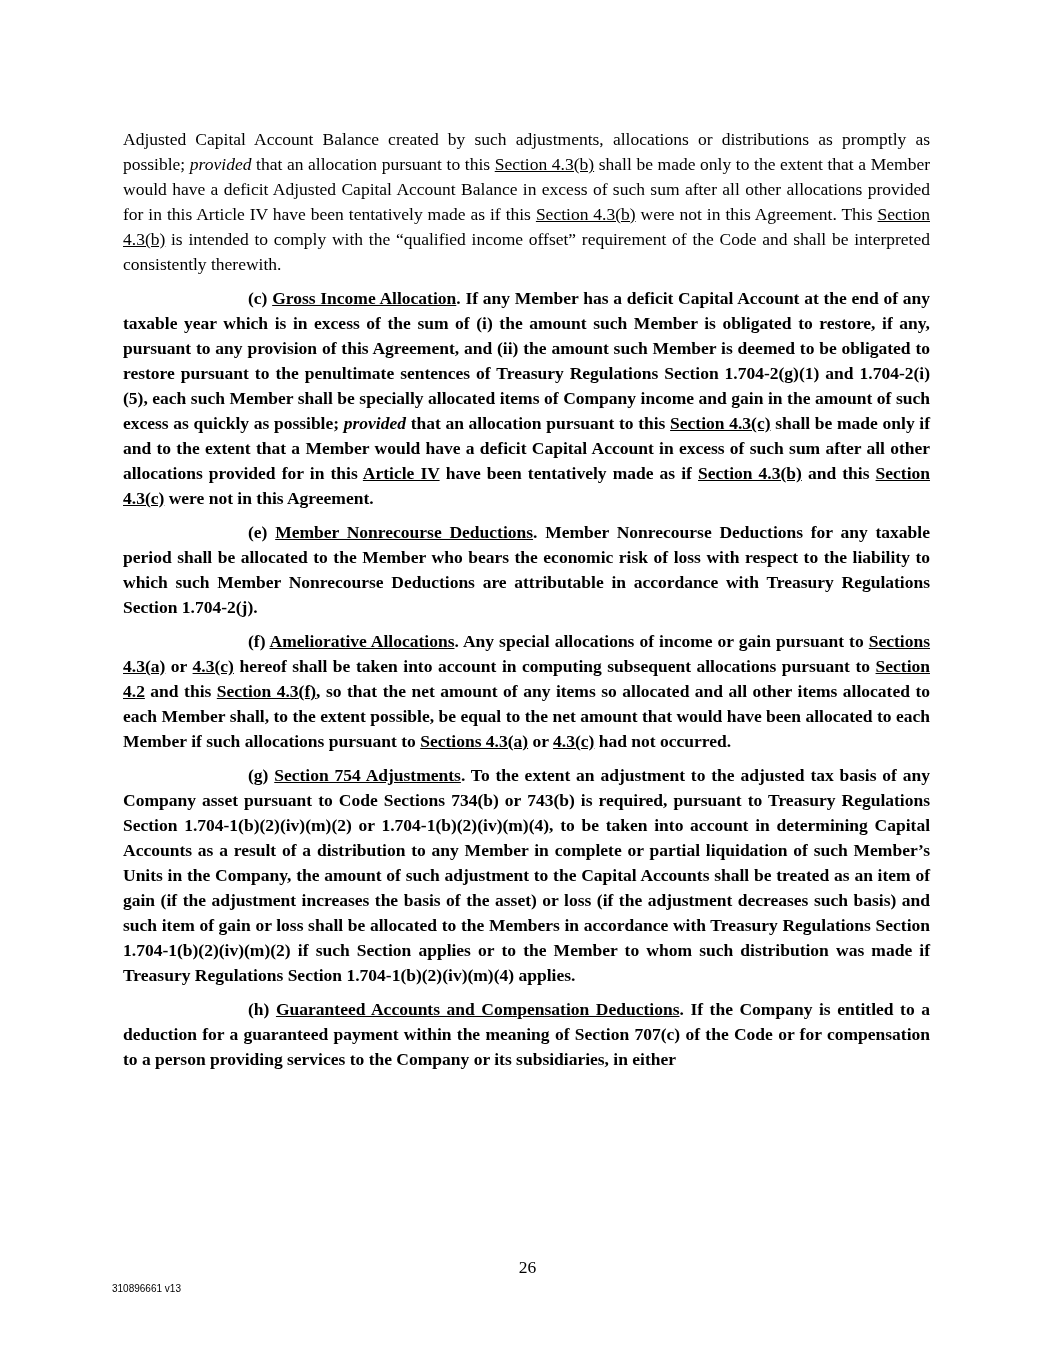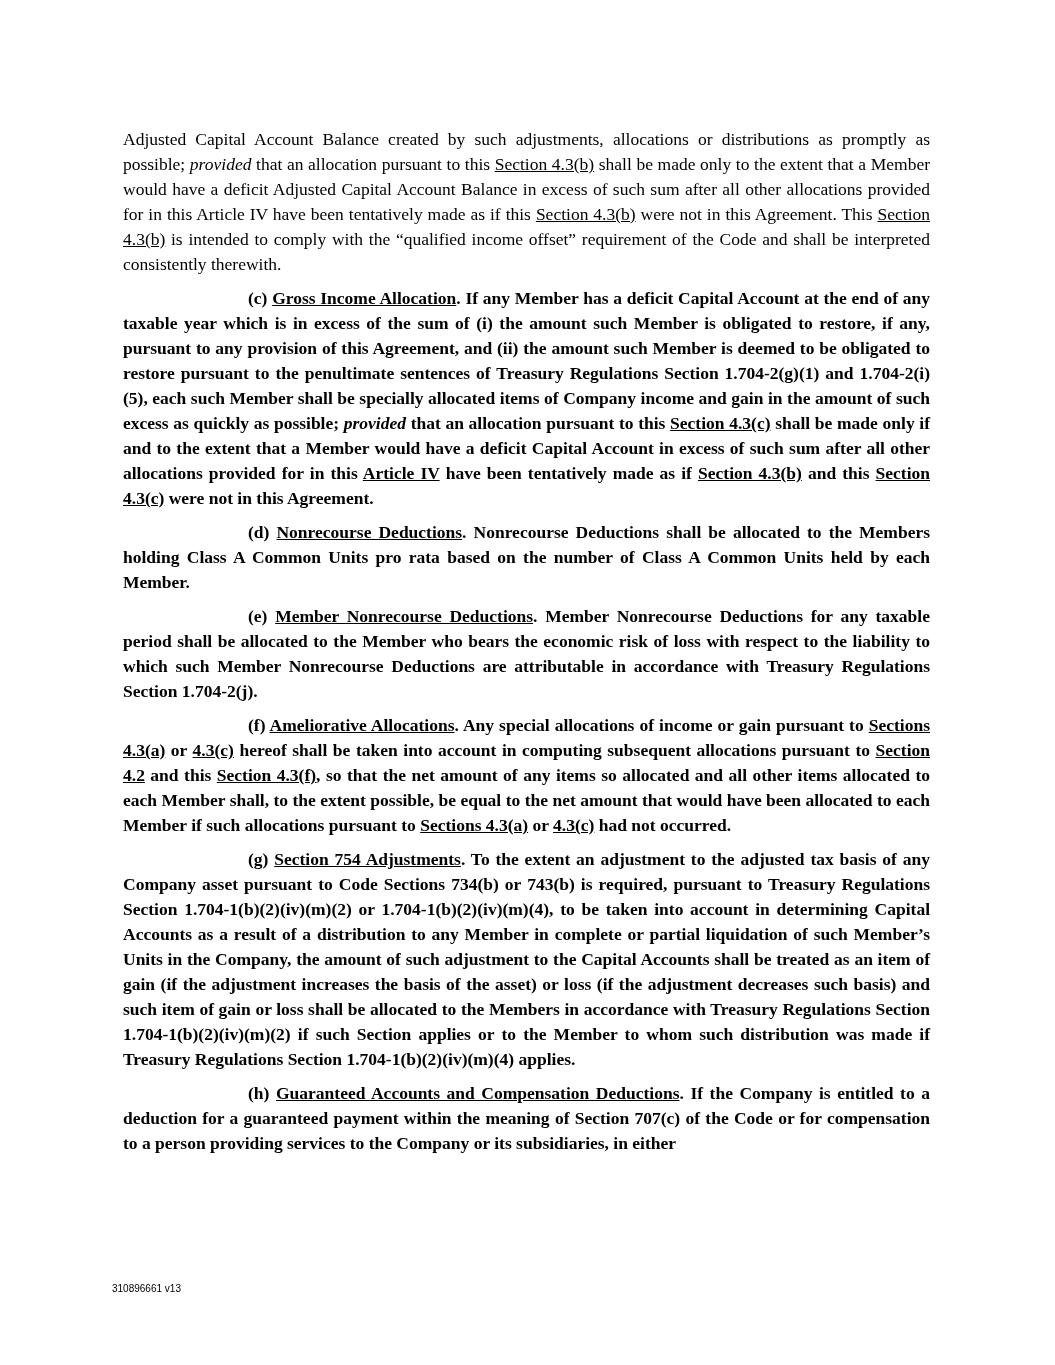--- a/index.html
+++ b/index.html
@@ -51,26 +51,26 @@
 </style>
 </head>
 <body>
 
 <div class="page">
 
   <p class="para"><span>Adjusted Capital Account Balance created by such adjustments, allocations or distributions as promptly as possible; </span><span class="i">provided</span><span> that an allocation pursuant to this </span><span class="u">Section 4.3(b)</span><span> shall be made only to the extent that a Member would have a deficit Adjusted Capital Account Balance in excess of such sum after all other allocations provided for in this Article IV have been tentatively made as if this </span><span class="u">Section 4.3(b)</span><span> were not in this Agreement. This </span><span class="u">Section 4.3(b)</span><span> is intended to comply with the “qualified income offset” requirement of the Code and shall be interpreted consistently therewith.</span></p>
 
   <p class="para indent"><span>(c) </span><span class="u">Gross Income Allocation</span><span>. If any Member has a deficit Capital Account at the end of any taxable year which is in excess of the sum of (i) the amount such Member is obligated to restore, if any, pursuant to any provision of this Agreement, and (ii) the amount such Member is deemed to be obligated to restore pursuant to the penultimate sentences of Treasury Regulations Section 1.704-2(g)(1) and 1.704-2(i)(5), each such Member shall be specially allocated items of Company income and gain in the amount of such excess as quickly as possible; </span><span class="i">provided</span><span> that an allocation pursuant to this </span><span class="u">Section 4.3(c)</span><span> shall be made only if and to the extent that a Member would have a deficit Capital Account in excess of such sum after all other allocations provided for in this </span><span class="u">Article IV</span><span> have been tentatively made as if </span><span class="u">Section 4.3(b)</span><span> and this </span><span class="u">Section 4.3(c)</span><span> were not in this Agreement.</span></p>
 
-  <p class="para indent"><span>(d) </span><span class="u">Nonrecourse Deductions</span><span>. Nonrecourse Deductions shall be allocated to the Members holding Class A Common Units pro rata based on the number of Class A Common Units held by each Member.</span></p>
 
   <p class="para indent"><span>(e) </span><span class="u">Member Nonrecourse Deductions</span><span>. Member Nonrecourse Deductions for any taxable period shall be allocated to the Member who bears the economic risk of loss with respect to the liability to which such Member Nonrecourse Deductions are attributable in accordance with Treasury Regulations Section 1.704-2(j).</span></p>
 
   <p class="para indent"><span>(f) </span><span class="u">Ameliorative Allocations</span><span>. Any special allocations of income or gain pursuant to </span><span class="u">Sections 4.3(a)</span><span> or </span><span class="u">4.3(c)</span><span> hereof shall be taken into account in computing subsequent allocations pursuant to </span><span class="u">Section 4.2</span><span> and this </span><span class="u">Section 4.3(f)</span><span>, so that the net amount of any items so allocated and all other items allocated to each Member shall, to the extent possible, be equal to the net amount that would have been allocated to each Member if such allocations pursuant to </span><span class="u">Sections 4.3(a)</span><span> or </span><span class="u">4.3(c)</span><span> had not occurred.</span></p>
 
   <p class="para indent"><span>(g) </span><span class="u">Section 754 Adjustments</span><span>. To the extent an adjustment to the adjusted tax basis of any Company asset pursuant to Code Sections 734(b) or 743(b) is required, pursuant to Treasury Regulations Section 1.704-1(b)(2)(iv)(m)(2) or 1.704-1(b)(2)(iv)(m)(4), to be taken into account in determining Capital Accounts as a result of a distribution to any Member in complete or partial liquidation of such Member’s Units in the Company, the amount of such adjustment to the Capital Accounts shall be treated as an item of gain (if the adjustment increases the basis of the asset) or loss (if the adjustment decreases such basis) and such item of gain or loss shall be allocated to the Members in accordance with Treasury Regulations Section 1.704-1(b)(2)(iv)(m)(2) if such Section applies or to the Member to whom such distribution was made if Treasury Regulations Section 1.704-1(b)(2)(iv)(m)(4) applies.</span></p>
 
   <p class="para indent"><span>(h) </span><span class="u">Guaranteed Accounts and Compensation Deductions</span><span>. If the Company is entitled to a deduction for a guaranteed payment within the meaning of Section 707(c) of the Code or for compensation to a person providing services to the Company or its subsidiaries, in either</span></p>
 
+  <div class="footer-page-number">26</div>
 
   <div class="footer-doc-id">310896661 v13</div>
 
 </div>
 
 </body></html>

